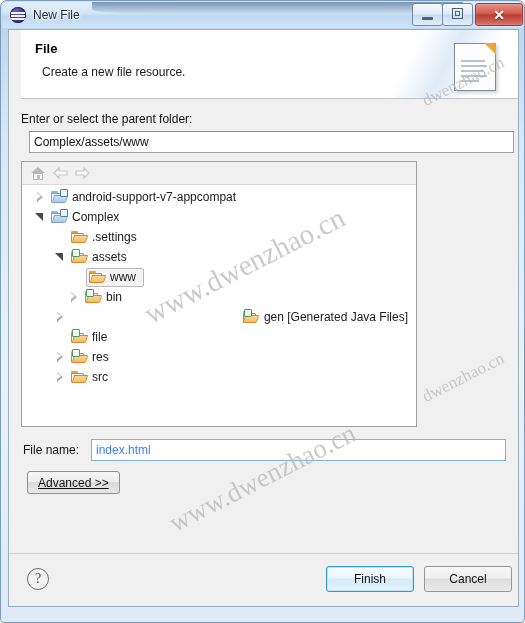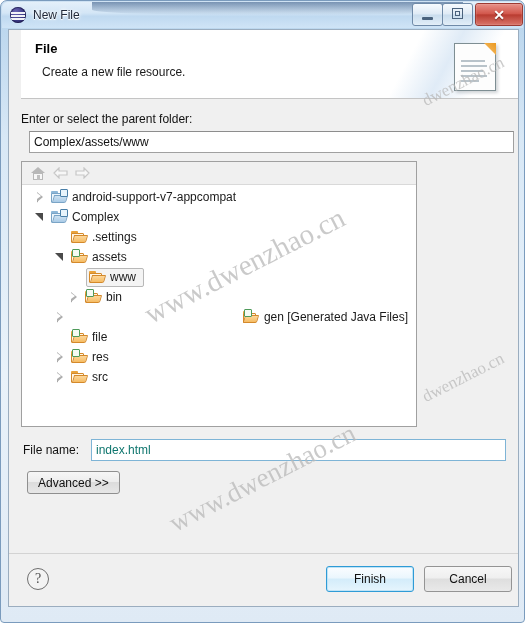--- a/index.html
+++ b/index.html
@@ -353,35 +353,36 @@
   .filename-row .lbl {
     position: absolute; left: 14px; top: 4px;
     font-size: 12px; color: #111;
   }
   .filename-input {
     position: absolute; left: 82px; top: 0;
     width: 415px; height: 22px;
     box-sizing: border-box;
     border: 1px solid #7eb4d6;
     background: #ffffff;
-    font-size: 12px; color: #0f766e;
+    font-size: 12px; color: #3b82f6;
     padding: 2px 4px;
     font-family: "Liberation Sans", sans-serif;
     outline: none;
   }
   .advanced-btn {
     position: absolute; left: 18px; top: 372px;
     height: 23px; min-width: 86px;
     box-sizing: border-box;
     padding: 0 10px;
     font-size: 12px; color: #111;
     font-family: "Liberation Sans", sans-serif;
     background: linear-gradient(to bottom, #f6f6f6 0%, #ededed 46%, #dcdcdc 50%, #e7e7e7 100%);
     border: 1px solid #8f8f8f;
     border-radius: 3px;
+    text-decoration: underline;
   }
 
   
   .footer {
     position: absolute; left: 0; right: 0; bottom: 0; height: 52px;
     background: #f0f0f0;
     border-top: 1px solid #d3d3d3;
   }
   .help-btn {
     position: absolute; left: 18px; top: 14px;

